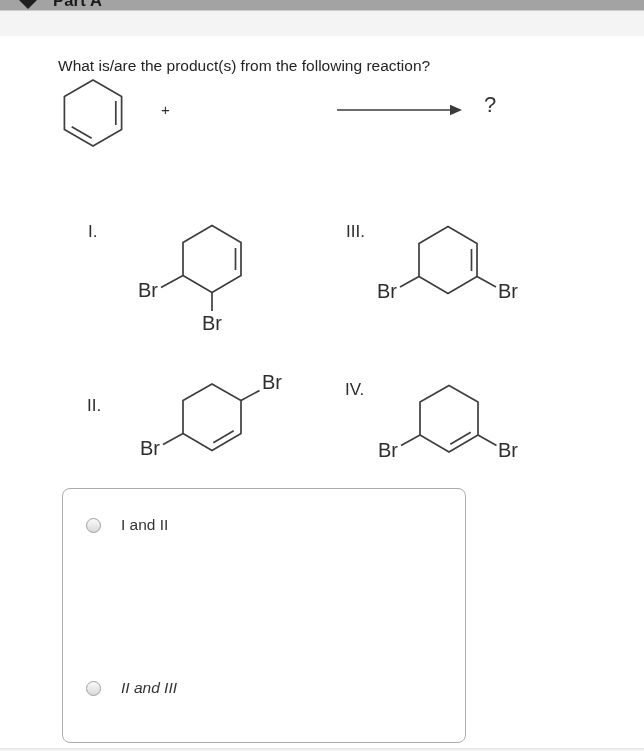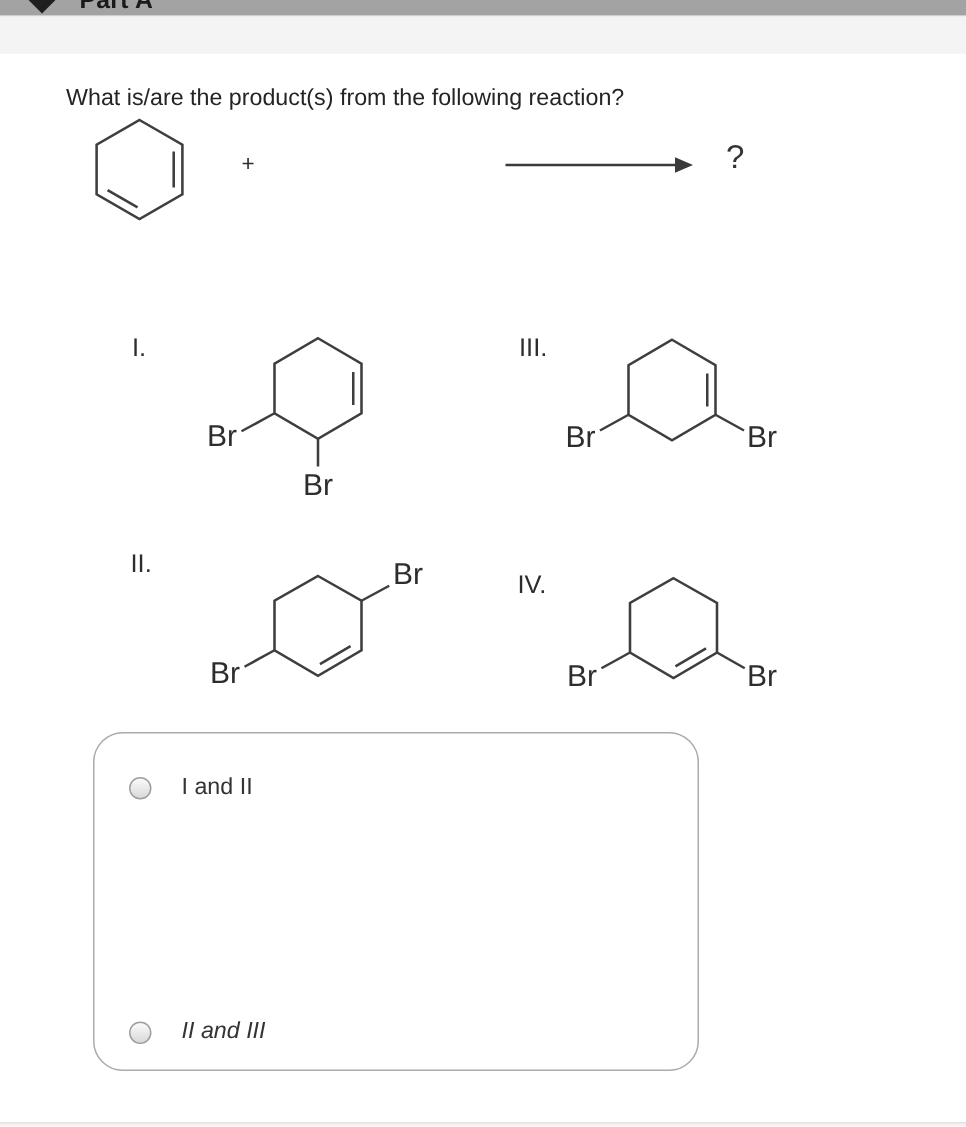--- a/index.html
+++ b/index.html
@@ -12,42 +12,42 @@
   #part-header { left:0; top:0; width:644px; height:10px; background:#a3a3a3; overflow:hidden; }
   #caret { left:19px; top:0px; width:0; height:0;
     border-left:9px solid transparent; border-right:9px solid transparent;
     border-top:9px solid #1f1f1f; }
   #part-title { left:53px; top:-9px; font-size:16.5px; font-weight:700; color:#1a1a1a; letter-spacing:.2px; }
   #header-divider { left:0; top:10px; width:644px; height:1px; background:#cdcdcd; }
   #gray-band { left:0; top:11px; width:644px; height:25px; background:#f4f4f4; }
   #bottom-strip { left:0; top:748px; width:644px; height:3px; background:#f2f2f2; border-top:1px solid #e3e3e3; }
 
   
-  #question-text { left:44px; top:57px; font-size:15.5px; color:#242424; }
+  #question-text { left:58px; top:57px; font-size:15.5px; color:#242424; }
   #plus-sign { left:161px; top:101px; font-size:15px; color:#2d2d2d; }
   #reagent { left:212px; top:95px; font-size:21px; color:#333; white-space:nowrap; }
   #reagent sub { font-size:15px; vertical-align:-5px; line-height:0; }
   #product-q { left:484px; top:92px; font-size:22px; color:#333; }
 
   
   .roman { font-size:17px; color:#2d2d2d; }
   #label-I   { left:88px;  top:222px; }
   #label-III { left:346px; top:222px; }
-  #label-II  { left:87px;  top:366px; }
+  #label-II  { left:87px;  top:396px; }
   #label-IV  { left:345px; top:380px; }
 
   svg { position:absolute; overflow:visible; }
   svg line, svg polygon.ring { stroke:#3e3e3e; stroke-width:1.7; fill:none; }
   svg text { font-family:"Liberation Sans","DejaVu Sans",sans-serif; font-size:20px; fill:#2d2d2d; }
   #arrow-line { stroke:#3a3a3a; stroke-width:1.6; }
   #arrow-head { fill:#3a3a3a; stroke:none; }
 
   
-  #options-box { left:62px; top:488px; width:404px; height:226px;
-    border:1px solid #ababab; border-radius:20px; background:#fff; }
+  #options-box { left:62px; top:488px; width:404px; height:255px;
+    border:1px solid #ababab; border-radius:8px; background:#fff; }
   .option-row { position:absolute; left:0; width:100%; height:22px; cursor:pointer; }
   .radio { position:absolute; left:23px; top:3px; width:15px; height:15px; border-radius:50%;
     border:1px solid #9e9e9e; background:linear-gradient(#fafafa,#d9d9d9); }
   .option-label { position:absolute; left:58px; top:1px; font-size:15.5px; color:#333; }
   #row-0 { top:26px; } #row-1 { top:70px; } #row-2 { top:115px; } #row-3 { top:159px; } #row-4 { top:189px;font-style:italic; }
 </style>
 </head>
 <body>
 
 <div id="stage">

